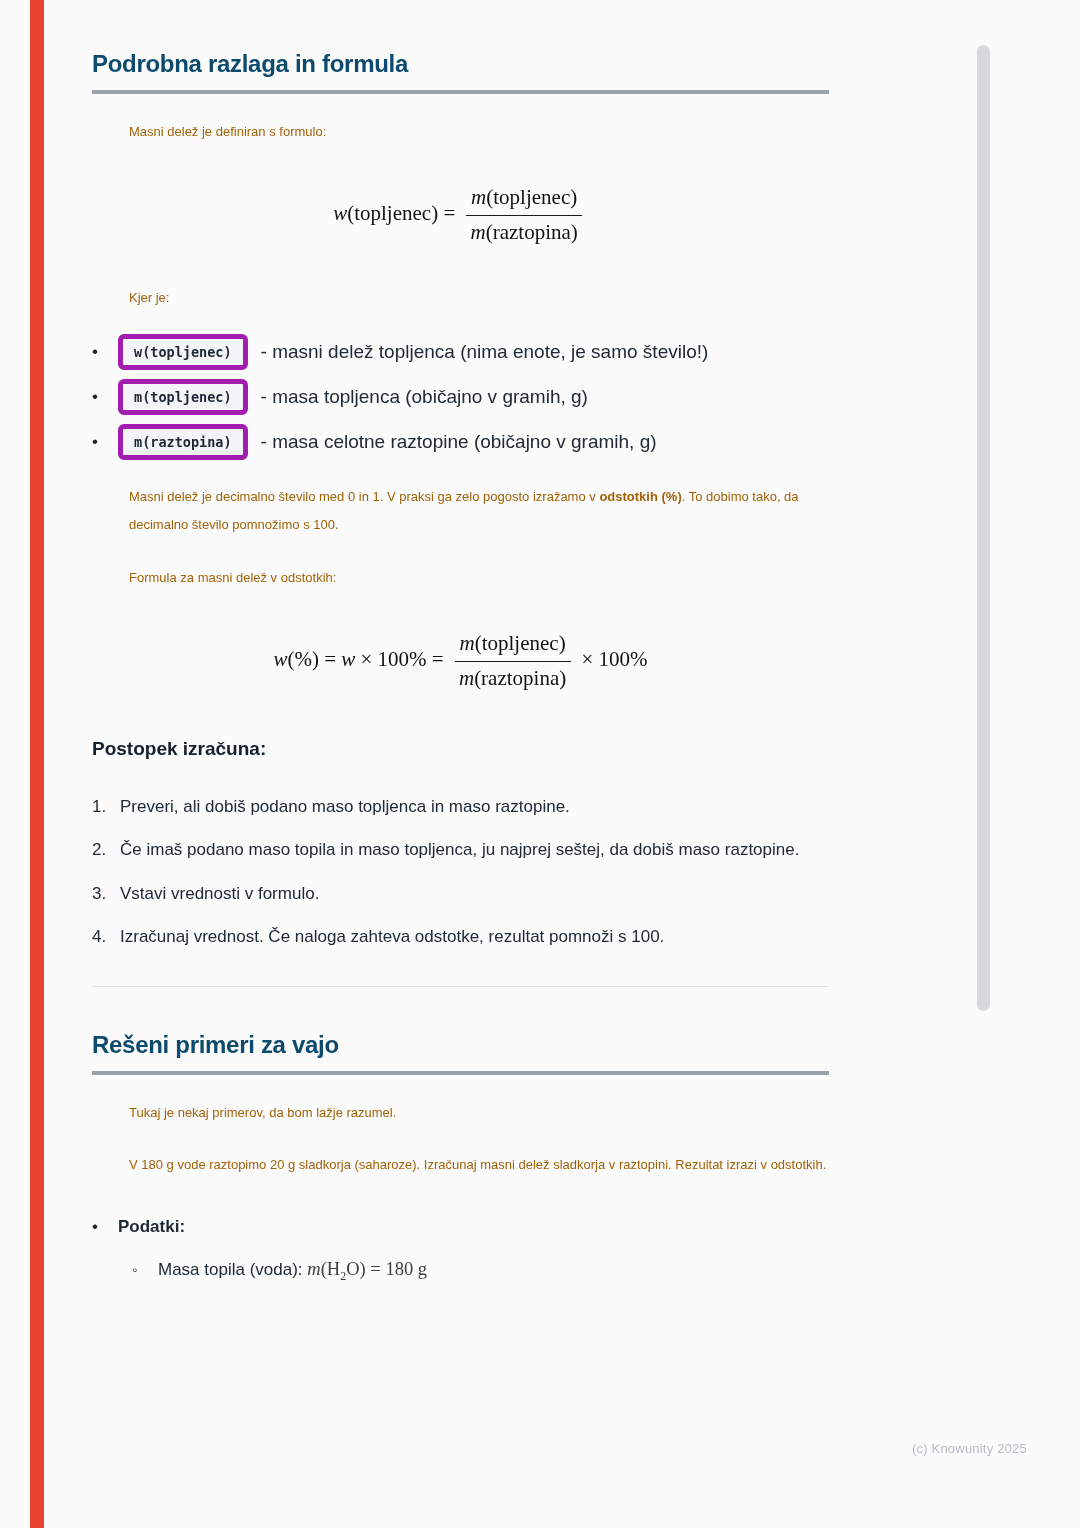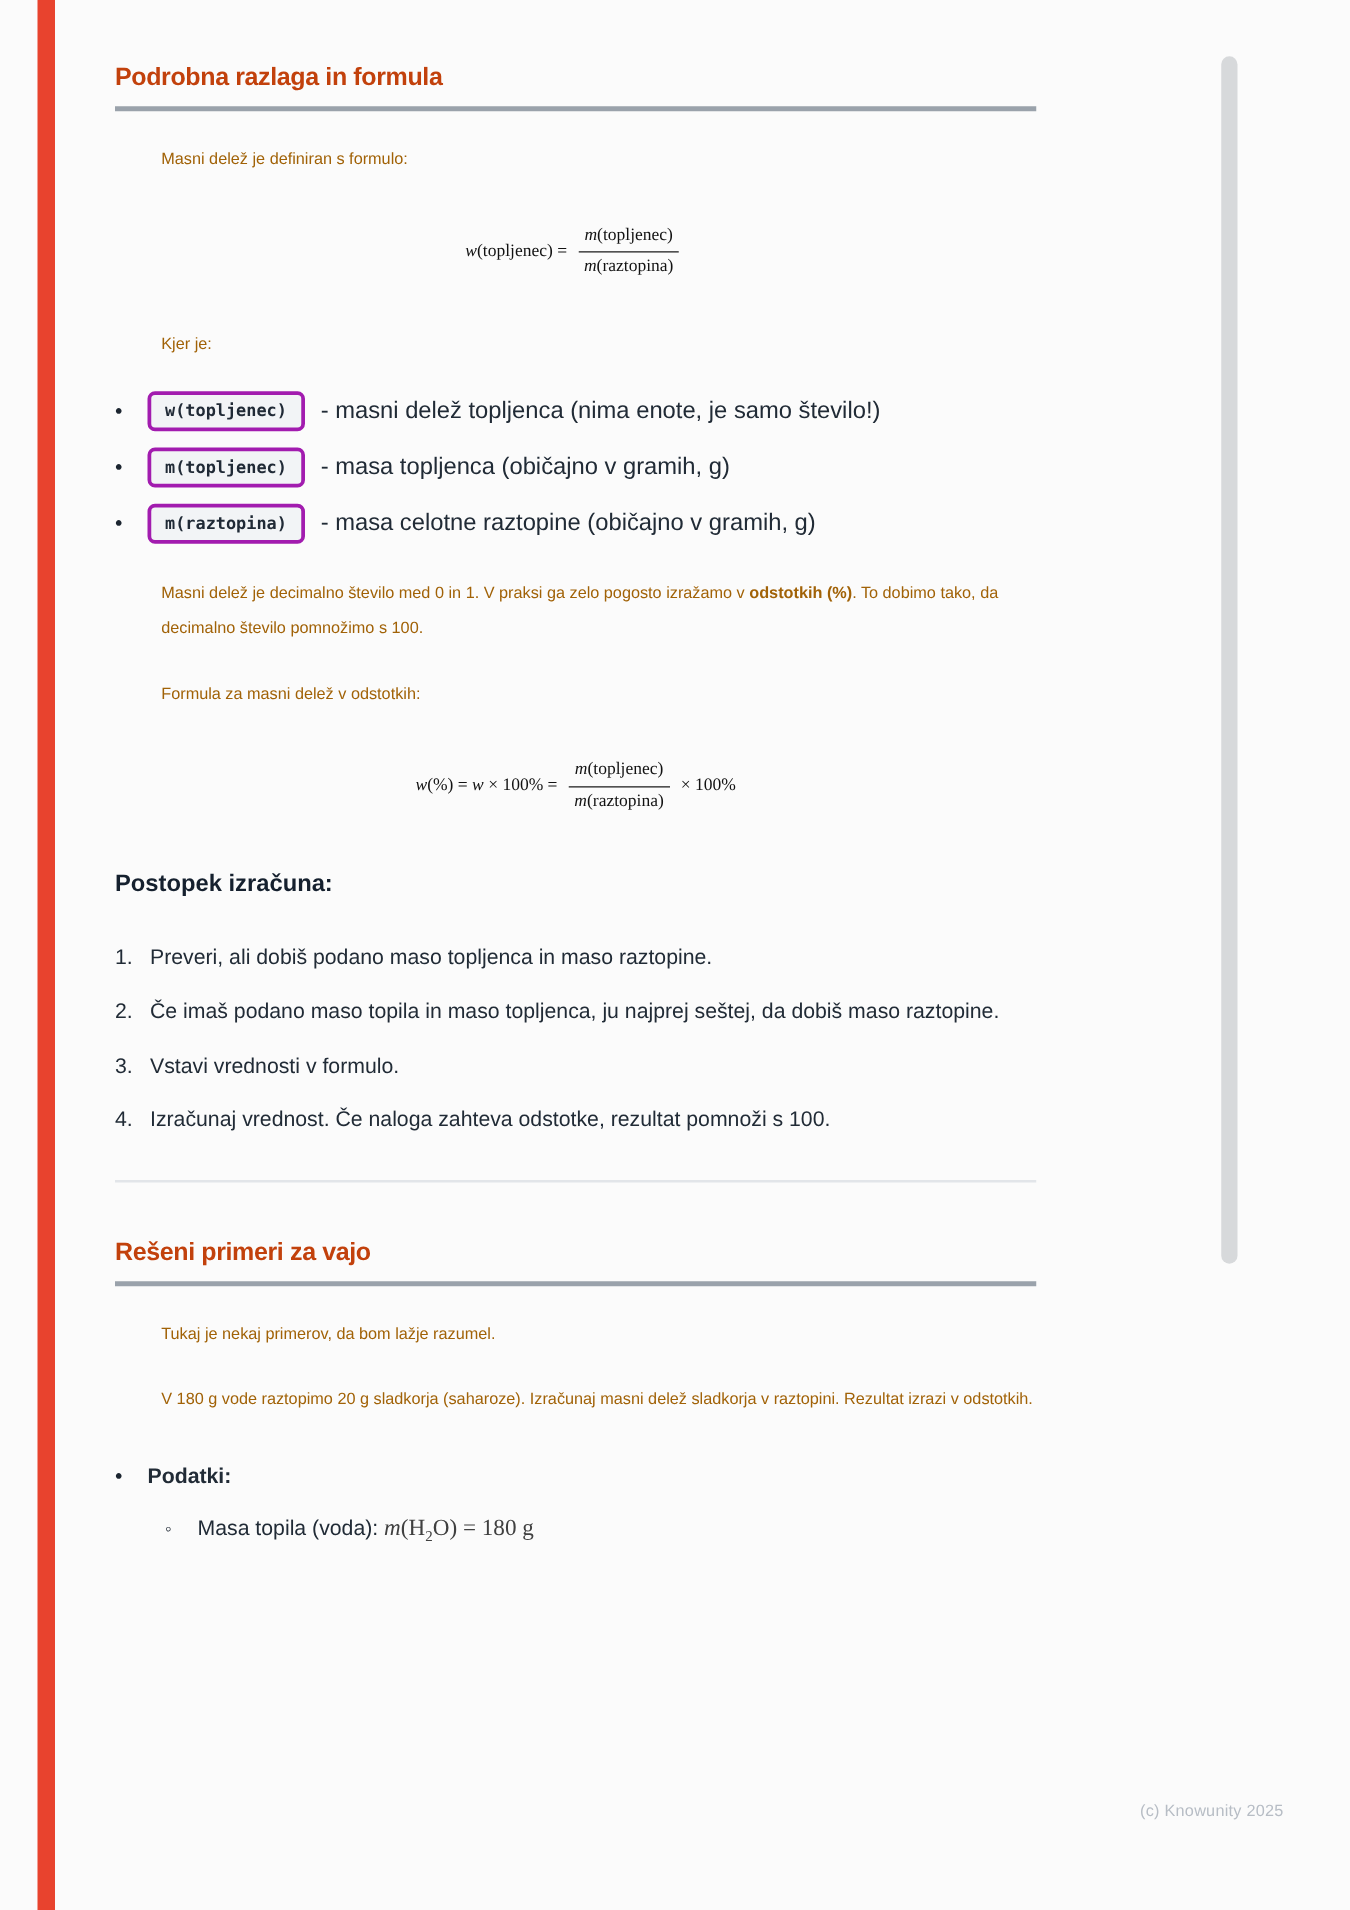--- a/index.html
+++ b/index.html
@@ -10,41 +10,41 @@
     overflow:hidden;
     font-family:"Liberation Sans", sans-serif;
     color:#212b36;
   }
   .accent-bar { position:absolute; left:30px; top:0; width:14px; height:100%; background:#e8432e; }
   .scroll-thumb { position:absolute; left:977px; top:45px; width:13px; height:966px; border-radius:7px; background:#d7d9db; }
   .watermark { position:absolute; left:912px; top:1441px; font-size:13px; color:#b7bdc5; letter-spacing:.2px; }
 
   .content { position:absolute; left:92px; top:50px; width:737px; }
 
-  h1, h2 { font-size:20px; line-height:1.2; font-weight:800; color:#c2410c; letter-spacing:-.3px; }
+  h1, h2 { font-size:24px; line-height:1.2; font-weight:800; color:#0c4a6e; letter-spacing:-.3px; }
   h2 { margin-top:44px; }
   .hrule { height:4px; background:#9aa2ab; margin-top:11px; }
 
   p { font-size:13px; line-height:2.2; margin-top:24px; color:#a16207;margin-left:37px; }
   .subhead { font-size:19px; font-weight:700; margin-top:30px; color:#15202e; line-height:2.0; }
 
-  .formula { margin:38px 0; text-align:center; font-family:"Liberation Serif", serif; font-size:14px; color:#121212; line-height:1.35; }
+  .formula { margin:38px 0; text-align:center; font-family:"Liberation Serif", serif; font-size:21px; color:#121212; line-height:1.35; }
   .mi { font-style:italic; }
   .frac { display:inline-flex; flex-direction:column; align-items:center; vertical-align:middle; margin:0 5px; line-height:1.3; }
   .frac .num { border-bottom:1.6px solid #1a1a1a; padding:0 5px 3px; }
   .frac .den { padding:3px 5px 0; }
 
   ul, ol { list-style:none; }
   .defs { margin-top:22px; }
   .defs li { display:flex; align-items:center; margin-bottom:11px; height:34px; }
   .bullet { flex:0 0 26px; font-size:17px; color:#1c2530; }
   .codechip {
     font-family:"DejaVu Sans Mono", monospace;
     font-size:13.5px; font-weight:700;
-    background:#f2f4f6; border:3px solid #a21caf; border-radius:6px;
+    background:#f2f4f6; border:5px solid #a21caf; border-radius:6px;
     padding:5px 11px; color:#202a36; margin-right:13px; white-space:nowrap;
   }
   .def-desc { font-size:19px; }
 
   .steps { margin-top:20px; }
   .steps li { display:flex; margin-bottom:6px; font-size:17px; line-height:2.2; }
   .step-num { flex:0 0 28px; }
 
   .divider { height:1.5px; background:#e2e5e9; margin-top:30px; }
 

